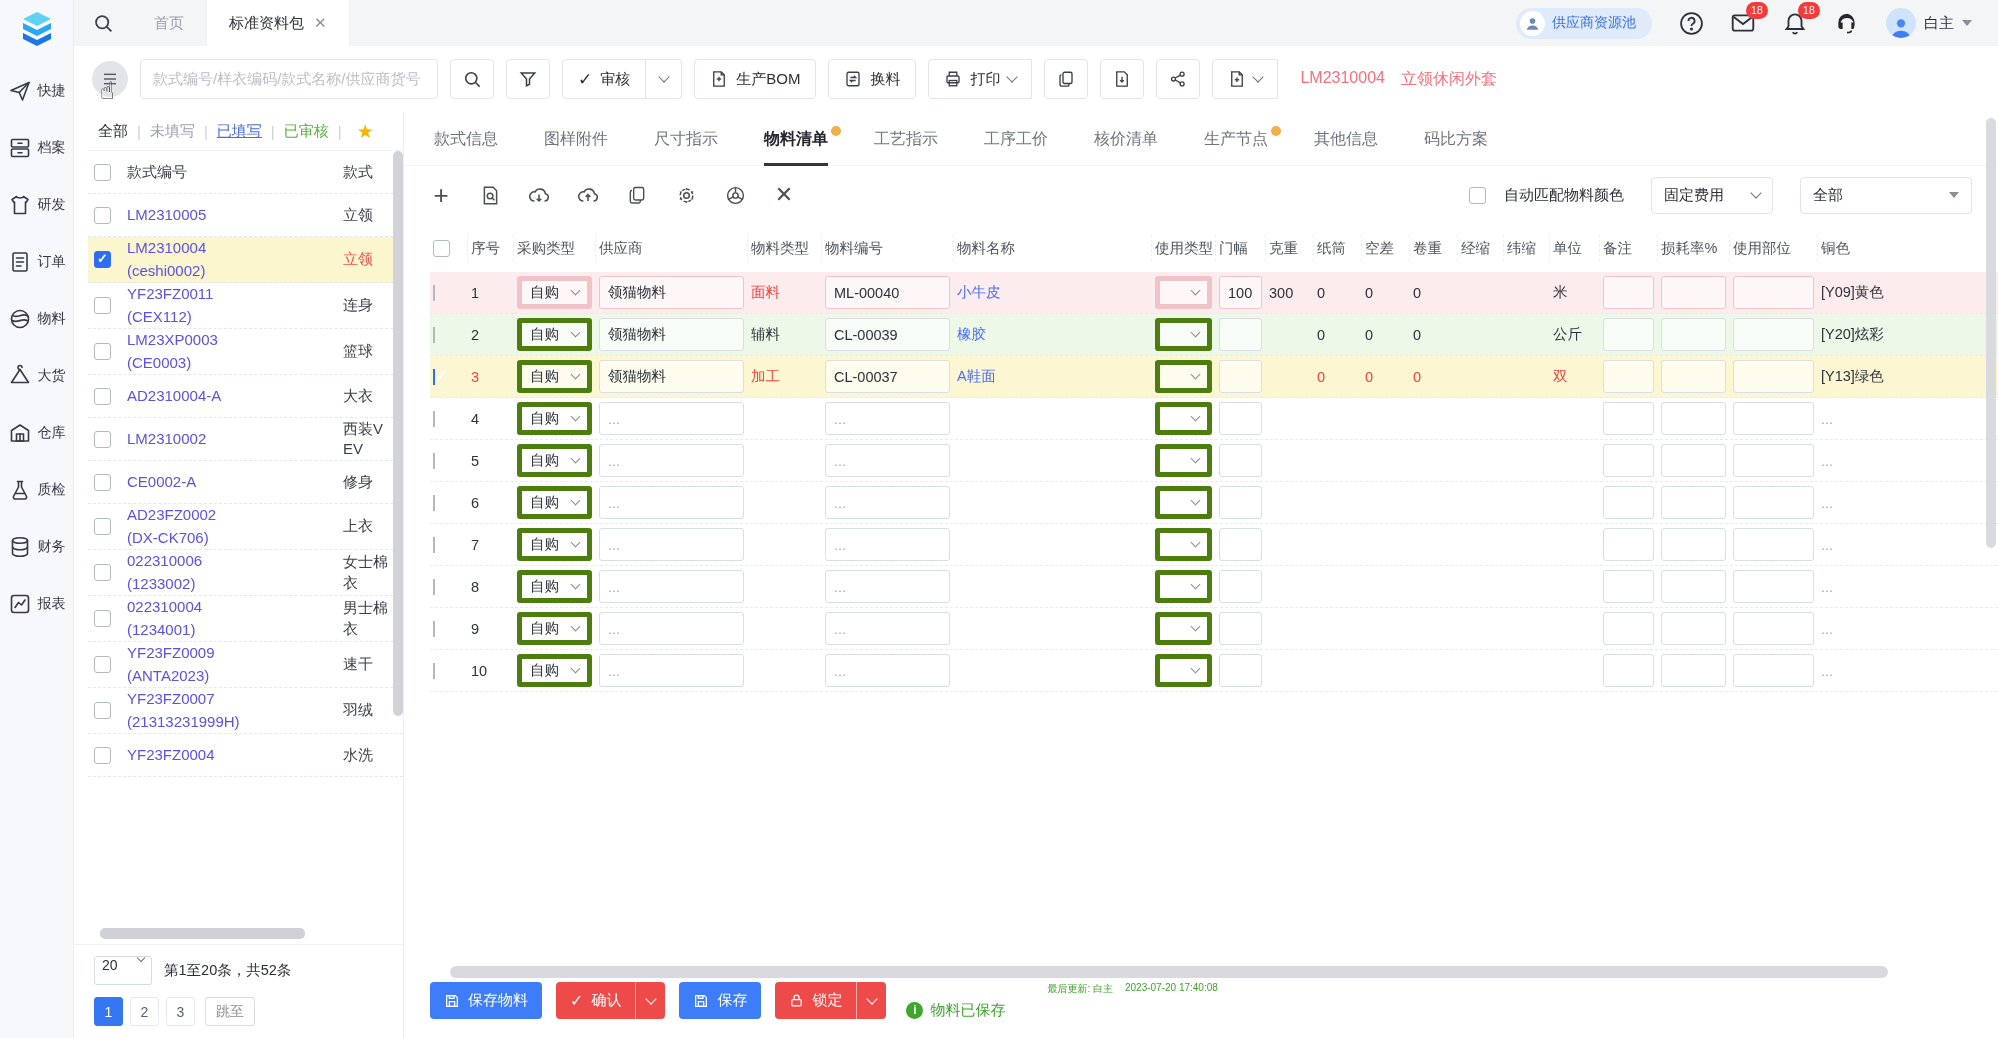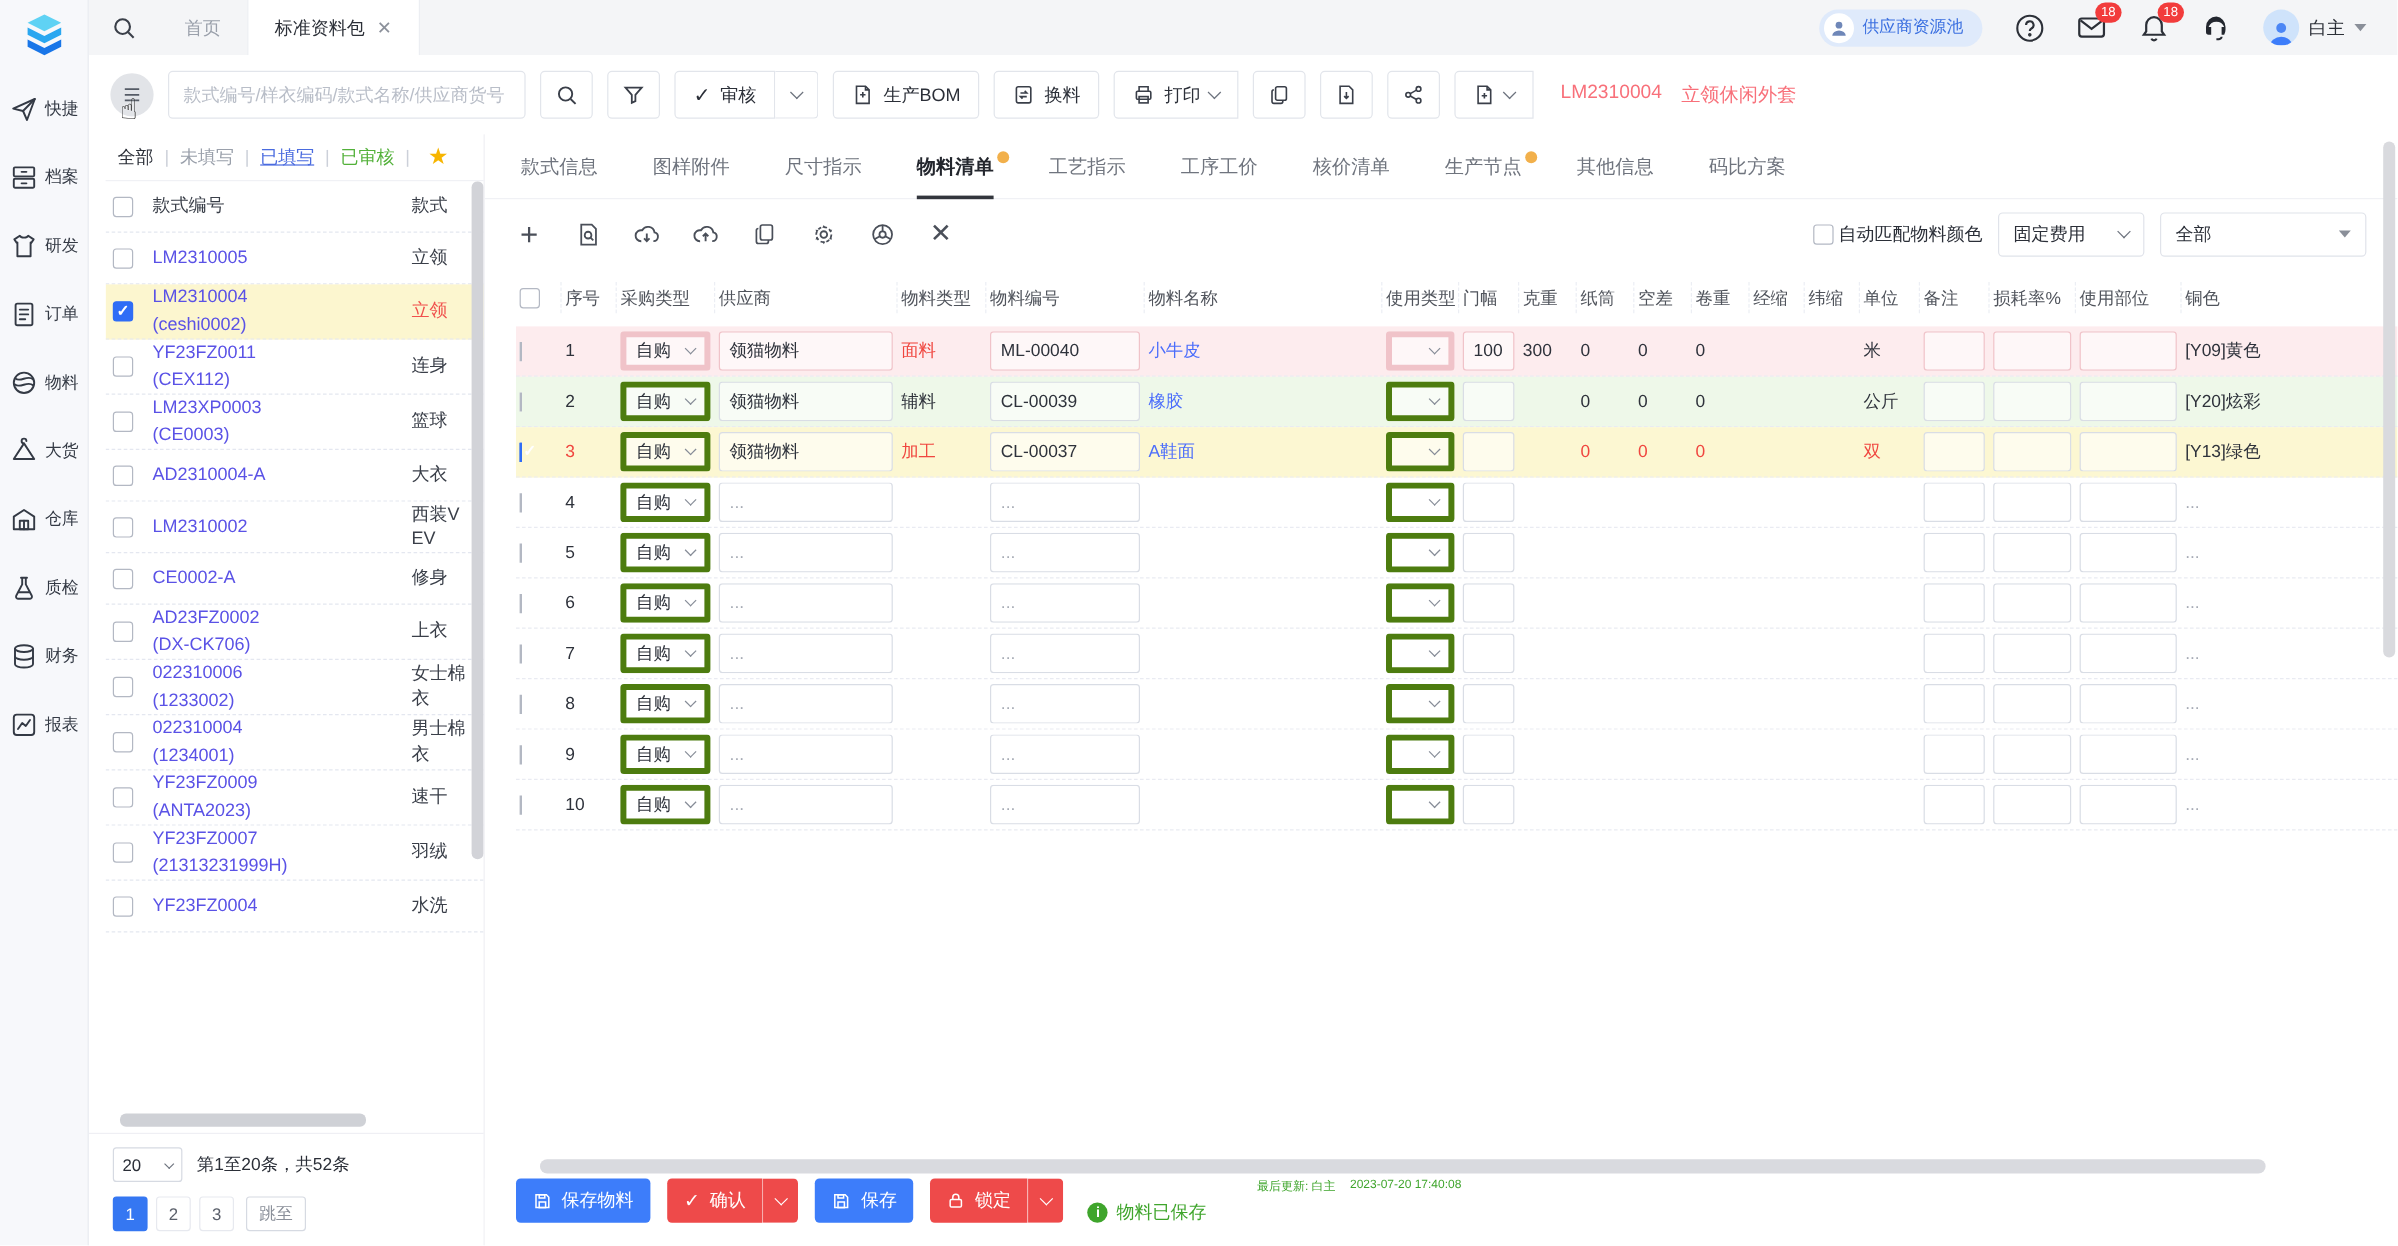--- a/index.html
+++ b/index.html
@@ -59,21 +59,21 @@
   .lp-row .cb { margin-right:16px; flex:none; }
   .lp-code { flex:1; color:#5a52e6; font-size:15px; line-height:1.5; }
   .lp-row.hdr .lp-code { color:#3a3f49; }
   .lp-name { width:46px; flex:none; color:#3a3f49; font-size:15px; line-height:1.35; max-height:42px; overflow:hidden; word-break:break-all; }
   .lp-row.sel { background:#fcf6cf; }
   .lp-row.sel .lp-name { color:#f0514d; }
   .lp-hscroll { height:11px; margin:5px 0 5px 26px; flex:none; }
   .lp-hscroll .thumb { width:205px; height:11px; background:#cfd1d6; border-radius:5px; }
   .lp-pager { flex:none; border-top:1px solid #efeff4; padding:11px 0 12px 20px; }
   .pager-line1 { display:flex; align-items:center; gap:12px; }
-  .size-sel { width:58px; height:29px; border:1px solid #d6dae2; border-radius:3px; display:flex; align-items:center; justify-content:space-between; padding:0 7px; font-size:14px; color:#2b2f38; cursor:pointer; }
+  .size-sel { width:58px; height:29px; border:1px solid #d6dae2; border-radius:3px; display:flex; align-items:flex-start; justify-content:space-between; padding:0 7px; font-size:14px; color:#2b2f38; cursor:pointer; }
   .size-sel .chev { width:6px; height:6px; margin-top:-2px; }
   .range-text { font-size:14.5px; color:#2b2f38; }
   .pager-line2 { display:flex; align-items:center; gap:7px; margin-top:12px; }
   .page-btn { min-width:29px; height:29px; border-radius:3px; background:#fff; border:1px solid #e7e9ef; color:#5a5f6a; font-size:14px; display:flex; align-items:center; justify-content:center; cursor:pointer; }
   .page-btn.on { background:#3577f2; border-color:#3577f2; color:#fff; }
   .jump-btn { height:29px; border:1px solid #d6dae2; border-radius:3px; background:#fff; color:#8a8f99; font-size:14px; padding:0 10px; display:flex; align-items:center; cursor:pointer; margin-left:3px; }
 
   
   .cb { width:17px; height:17px; border:1.5px solid #b3b8c3; border-radius:3px; background:#fff; position:relative; cursor:pointer; flex:none; }
   .cb.on { background:#2f6df6; border-color:#2f6df6; }
@@ -83,21 +83,21 @@
   .main { position:absolute; left:404px; top:112px; right:0; bottom:0; background:#fff; }
   .main-tabs { height:54px; display:flex; align-items:flex-end; gap:46px; padding-left:30px; border-bottom:1px solid #f0f1f5; }
   .mtab { position:relative; padding-bottom:15px; font-size:16px; color:#6f747e; cursor:pointer; white-space:nowrap; }
   .mtab.active { color:#23262d; font-weight:bold; }
   .mtab.active::after { content:""; position:absolute; left:0; right:0; bottom:-1px; height:3px; background:#33363d; }
   .mtab .dot { position:absolute; right:-13px; top:-3px; width:10px; height:10px; border-radius:50%; background:#f2b04b; }
 
   .bom-toolbar { height:58px; display:flex; align-items:center; padding:0 26px; }
   .bt-icons { display:flex; align-items:center; gap:27px; color:#4a4f59; }
   .bt-ic { width:22px; height:22px; display:flex; align-items:center; justify-content:center; cursor:pointer; font-size:21px; color:#4a4f59; }
-  .bt-right { margin-left:auto; display:flex; align-items:center; }
+  .bt-right { margin-left:auto; display:flex; align-items:center; gap:14px; }
   .auto-label { font-size:15px; color:#2b2f38; margin-left:4px; }
   .sel-box { height:37px; border:1px solid #e0e3ea; border-radius:4px; background:#fff; display:flex; align-items:center; justify-content:space-between; padding:0 12px; font-size:15px; color:#2b2f38; cursor:pointer;margin-left:13px; }
   .sel-fee { width:122px; }
   .sel-scope { width:172px; }
 
   
   .bom-table { margin-left:26px; --cols:38px 46px 82px 152px 74px 132px 198px 64px 50px 48px 48px 48px 48px 46px 46px 50px 58px 72px 88px 150px; }
   .g-row { display:grid; grid-template-columns:var(--cols); align-items:center; }
   .g-head { height:48px; color:#50545c; font-size:14.5px; }
   .g-head > div { padding-left:3px; border-right:1px dashed #eceef4; height:26px; display:flex; align-items:center; }

